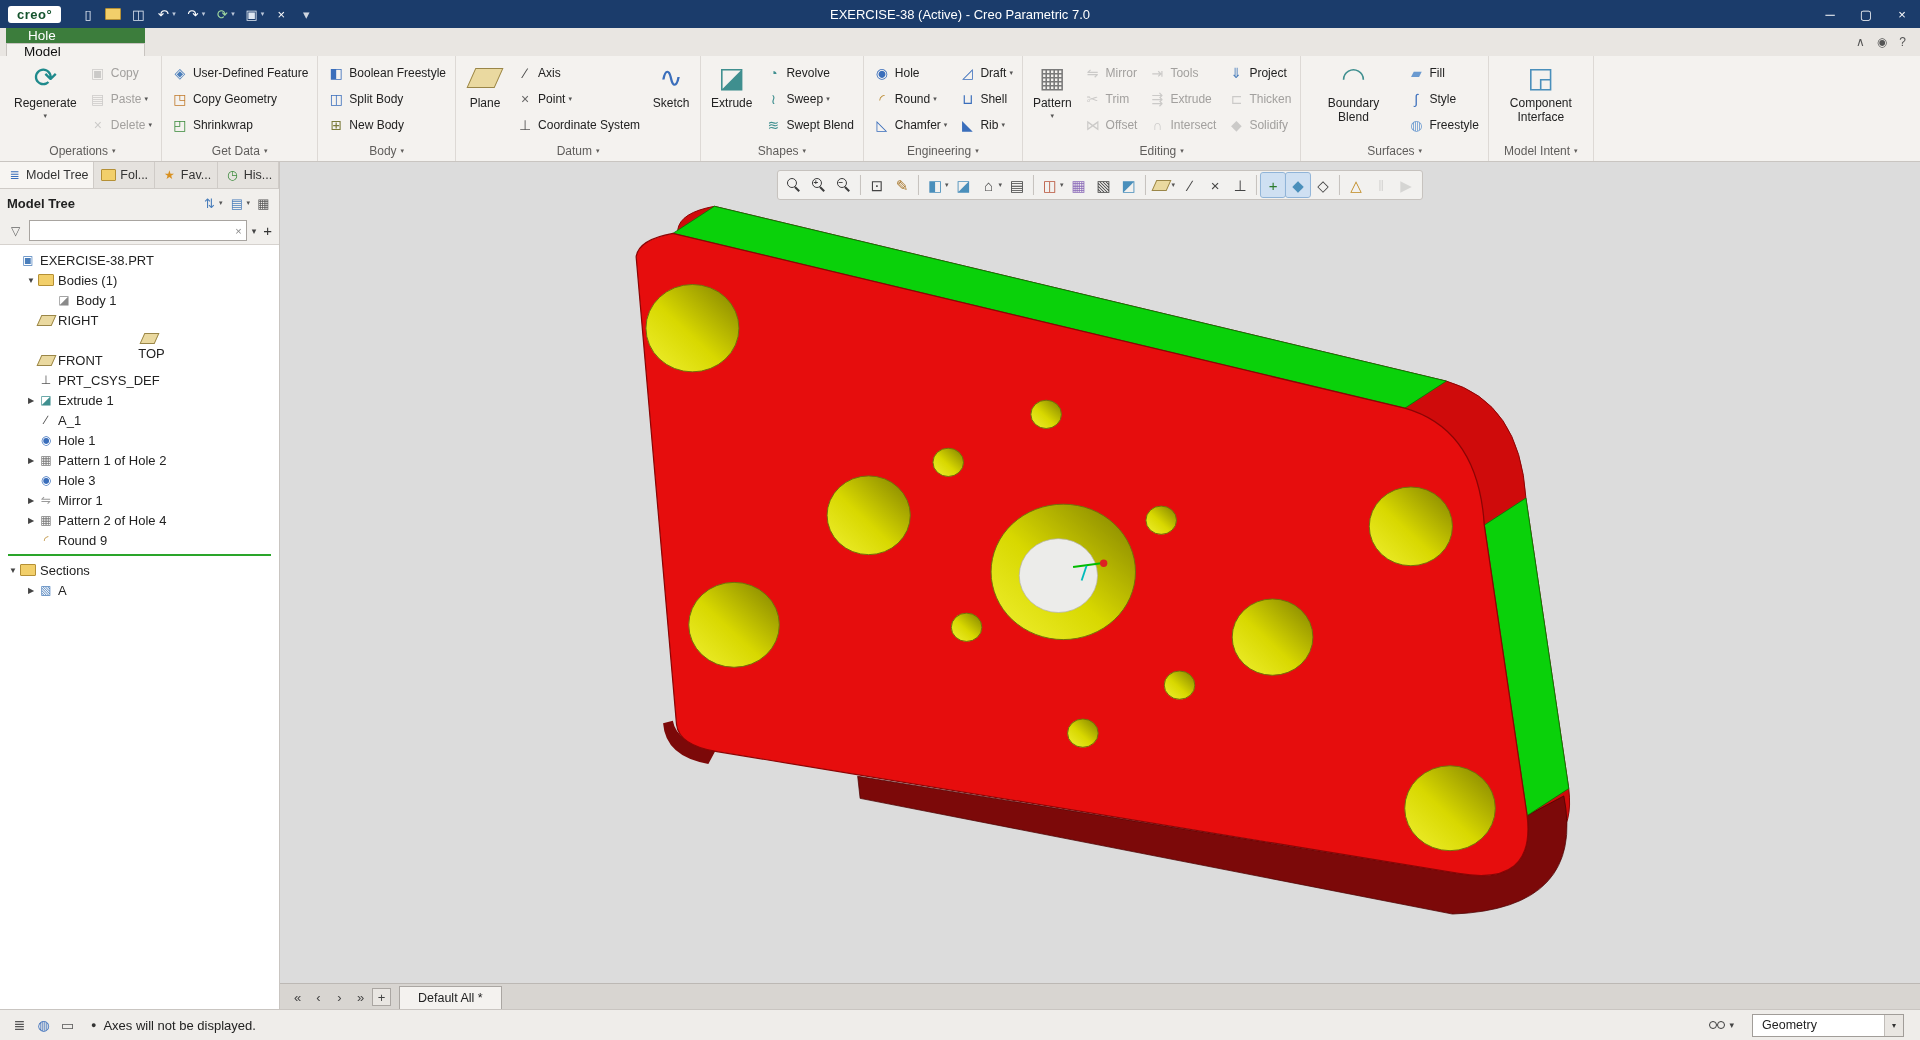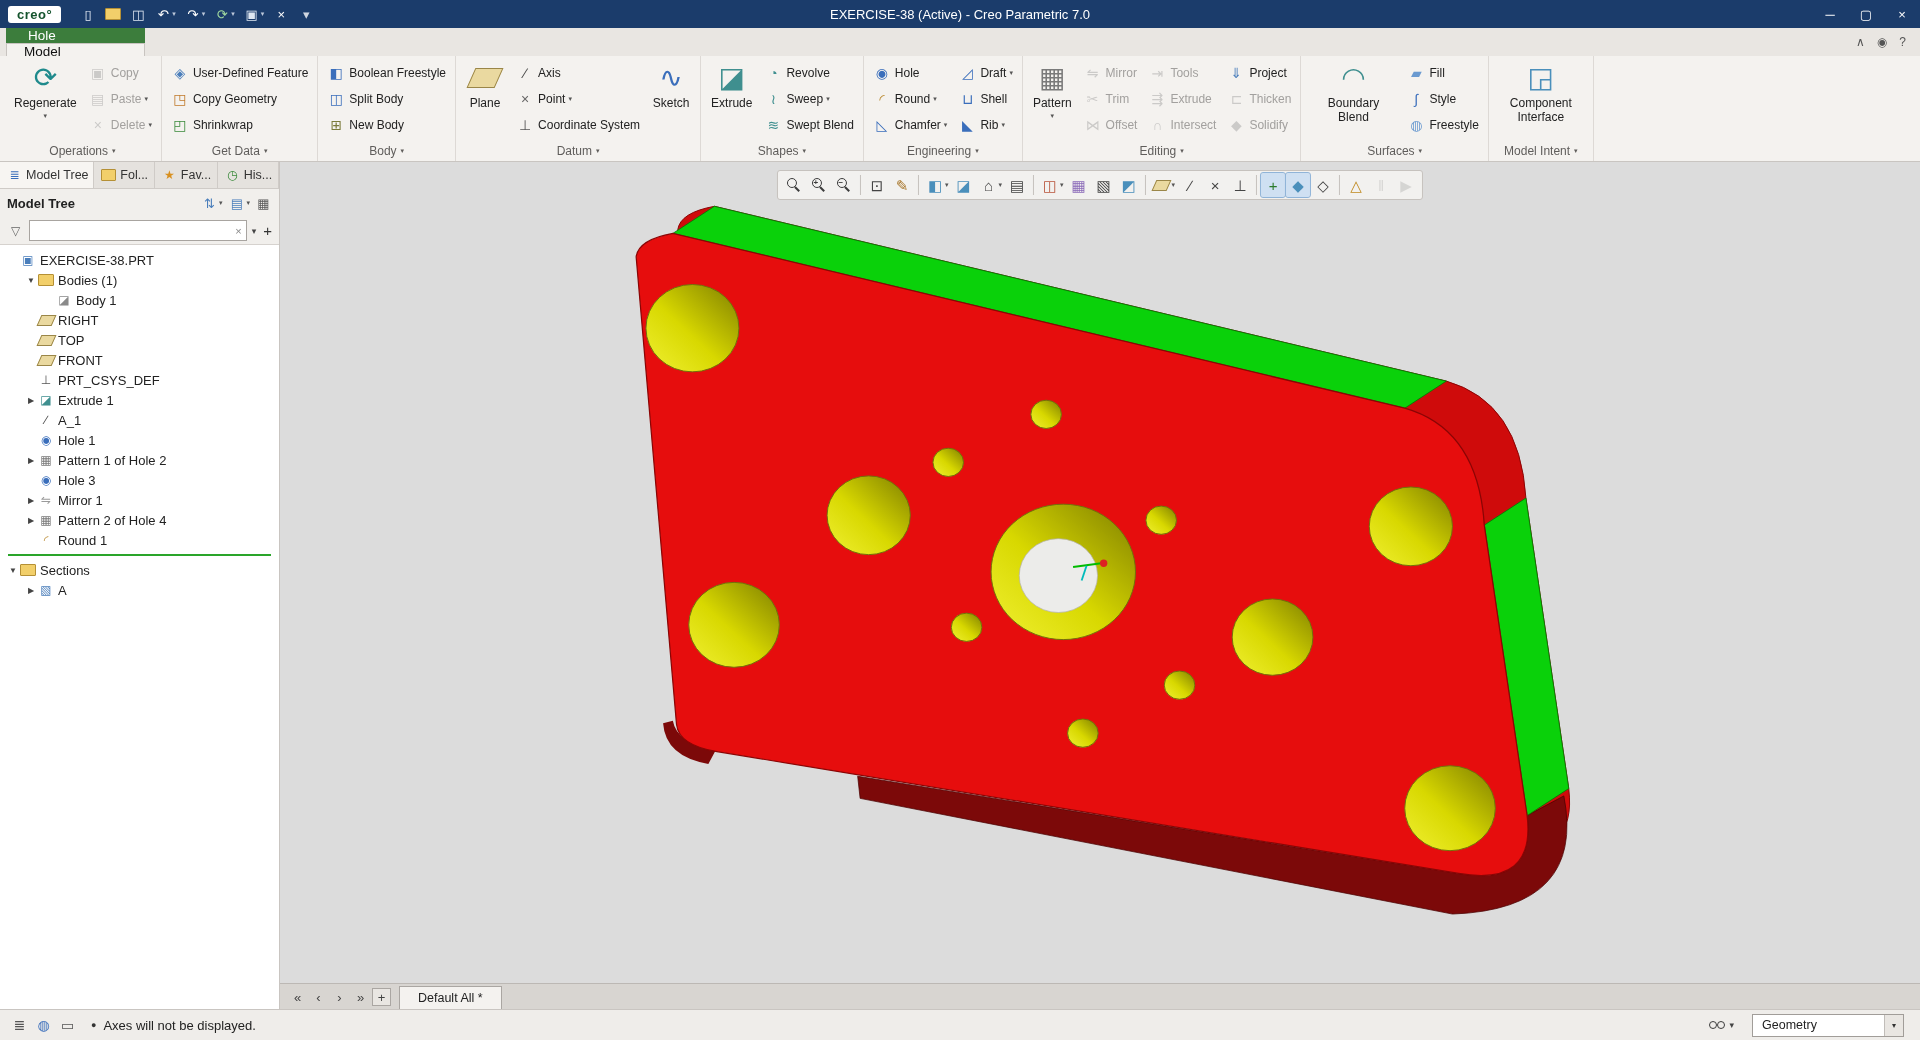--- a/index.html
+++ b/index.html
@@ -528,21 +528,21 @@
           <div class="trow" style="padding-left: 42px;">
             <span class="texp"></span>
             <span class="ic" style="color: rgb(138, 138, 138);">◪</span>
             <span class="lbl">Body 1</span>
           </div>
           <div class="trow" style="padding-left: 24px;">
             <span class="texp"></span>
             <span class="ic shape-plane"></span>
             <span class="lbl">RIGHT</span>
           </div>
-          <div class="trow" style="padding-left: 24px;">
+          <div class="trow" style="padding-left: 24px; flex-direction: column;">
             <span class="texp"></span>
             <span class="ic shape-plane"></span>
             <span class="lbl">TOP</span>
           </div>
           <div class="trow" style="padding-left: 24px;">
             <span class="texp"></span>
             <span class="ic shape-plane"></span>
             <span class="lbl">FRONT</span>
           </div>
           <div class="trow" style="padding-left: 24px;">
@@ -581,21 +581,21 @@
             <span class="lbl">Mirror 1</span>
           </div>
           <div class="trow" style="padding-left: 24px;">
             <span class="texp">▶</span>
             <span class="ic" style="color: rgb(122, 122, 122);">▦</span>
             <span class="lbl">Pattern 2 of Hole 4</span>
           </div>
           <div class="trow" style="padding-left: 24px;">
             <span class="texp"></span>
             <span class="ic" style="color: rgb(184, 134, 42);">◜</span>
-            <span class="lbl">Round 1</span>
+            <span class="lbl">Round 9</span>
           </div>
           <div class="tree-sep"></div>
           <div class="trow" style="padding-left: 6px;">
             <span class="texp">▼</span>
             <span class="ic shape-folder"></span>
             <span class="lbl">Sections</span>
           </div>
           <div class="trow" style="padding-left: 24px;">
             <span class="texp">▶</span>
             <span class="ic" style="color: rgb(74, 126, 187);">▧</span>

